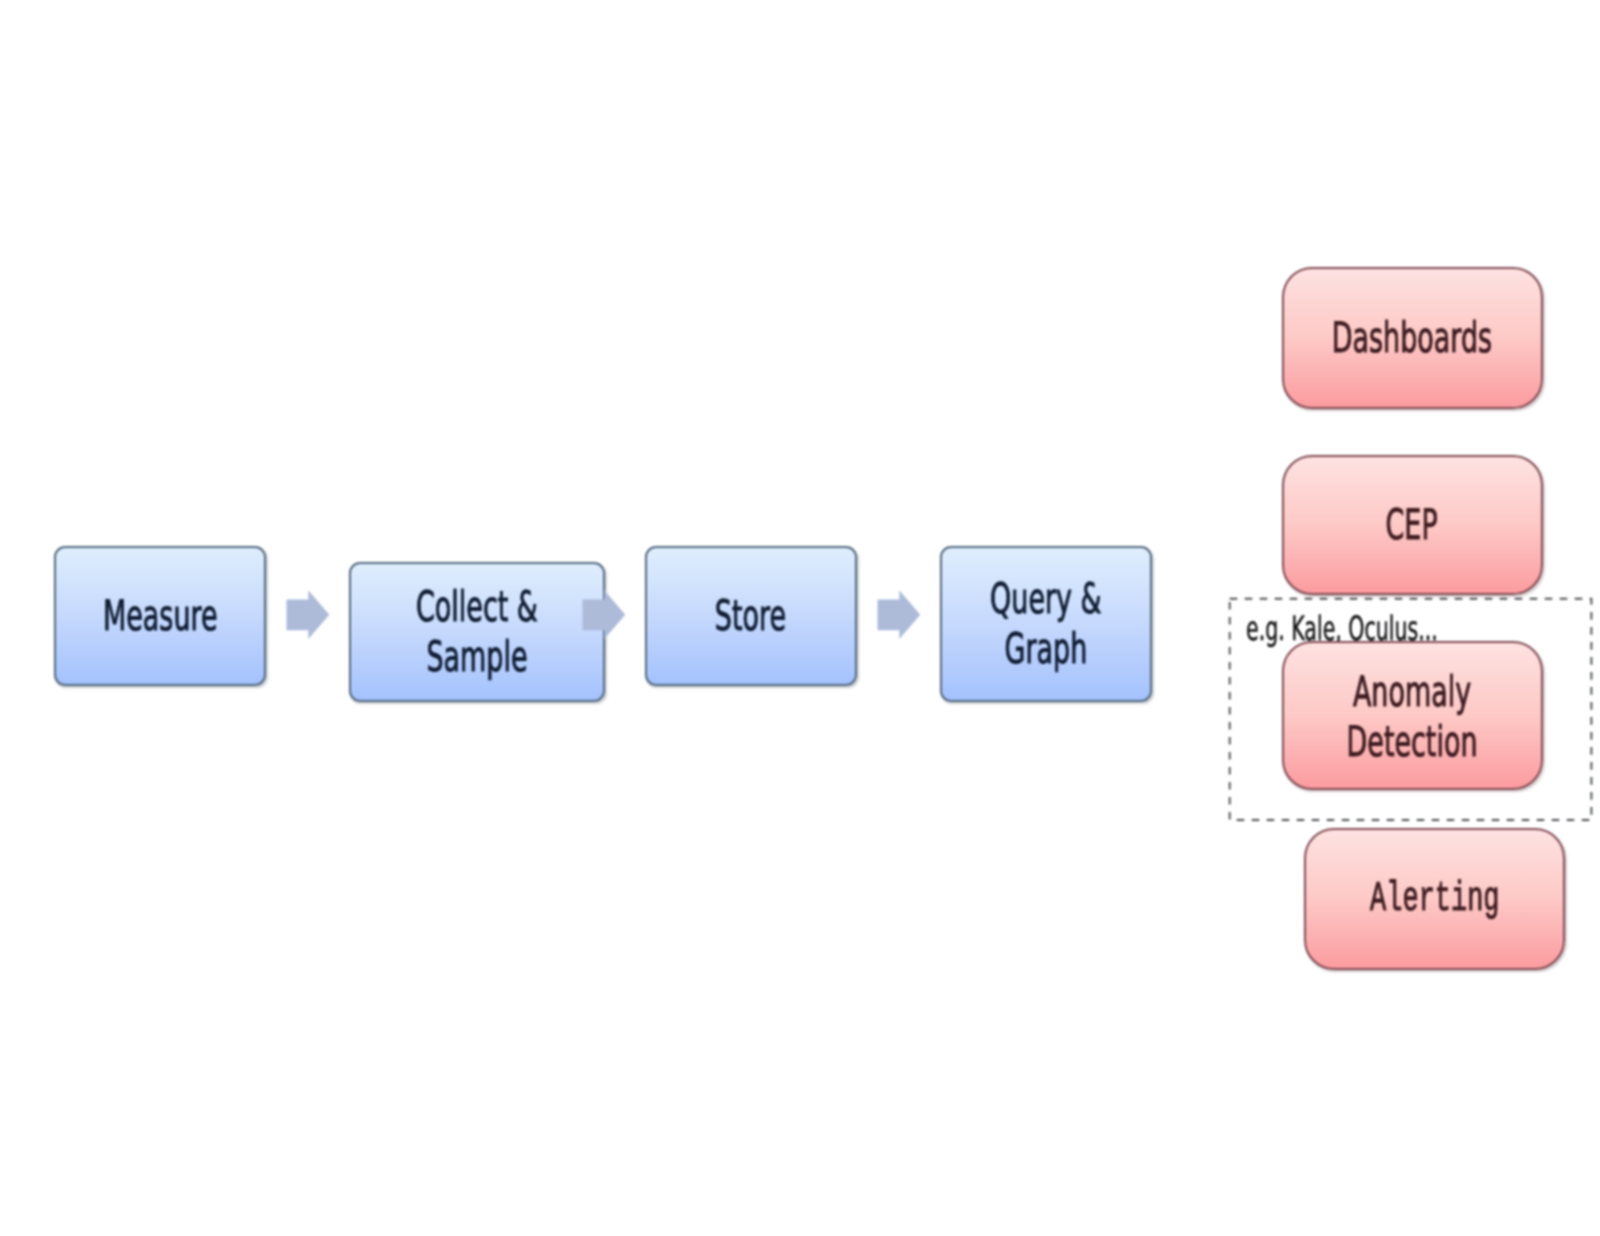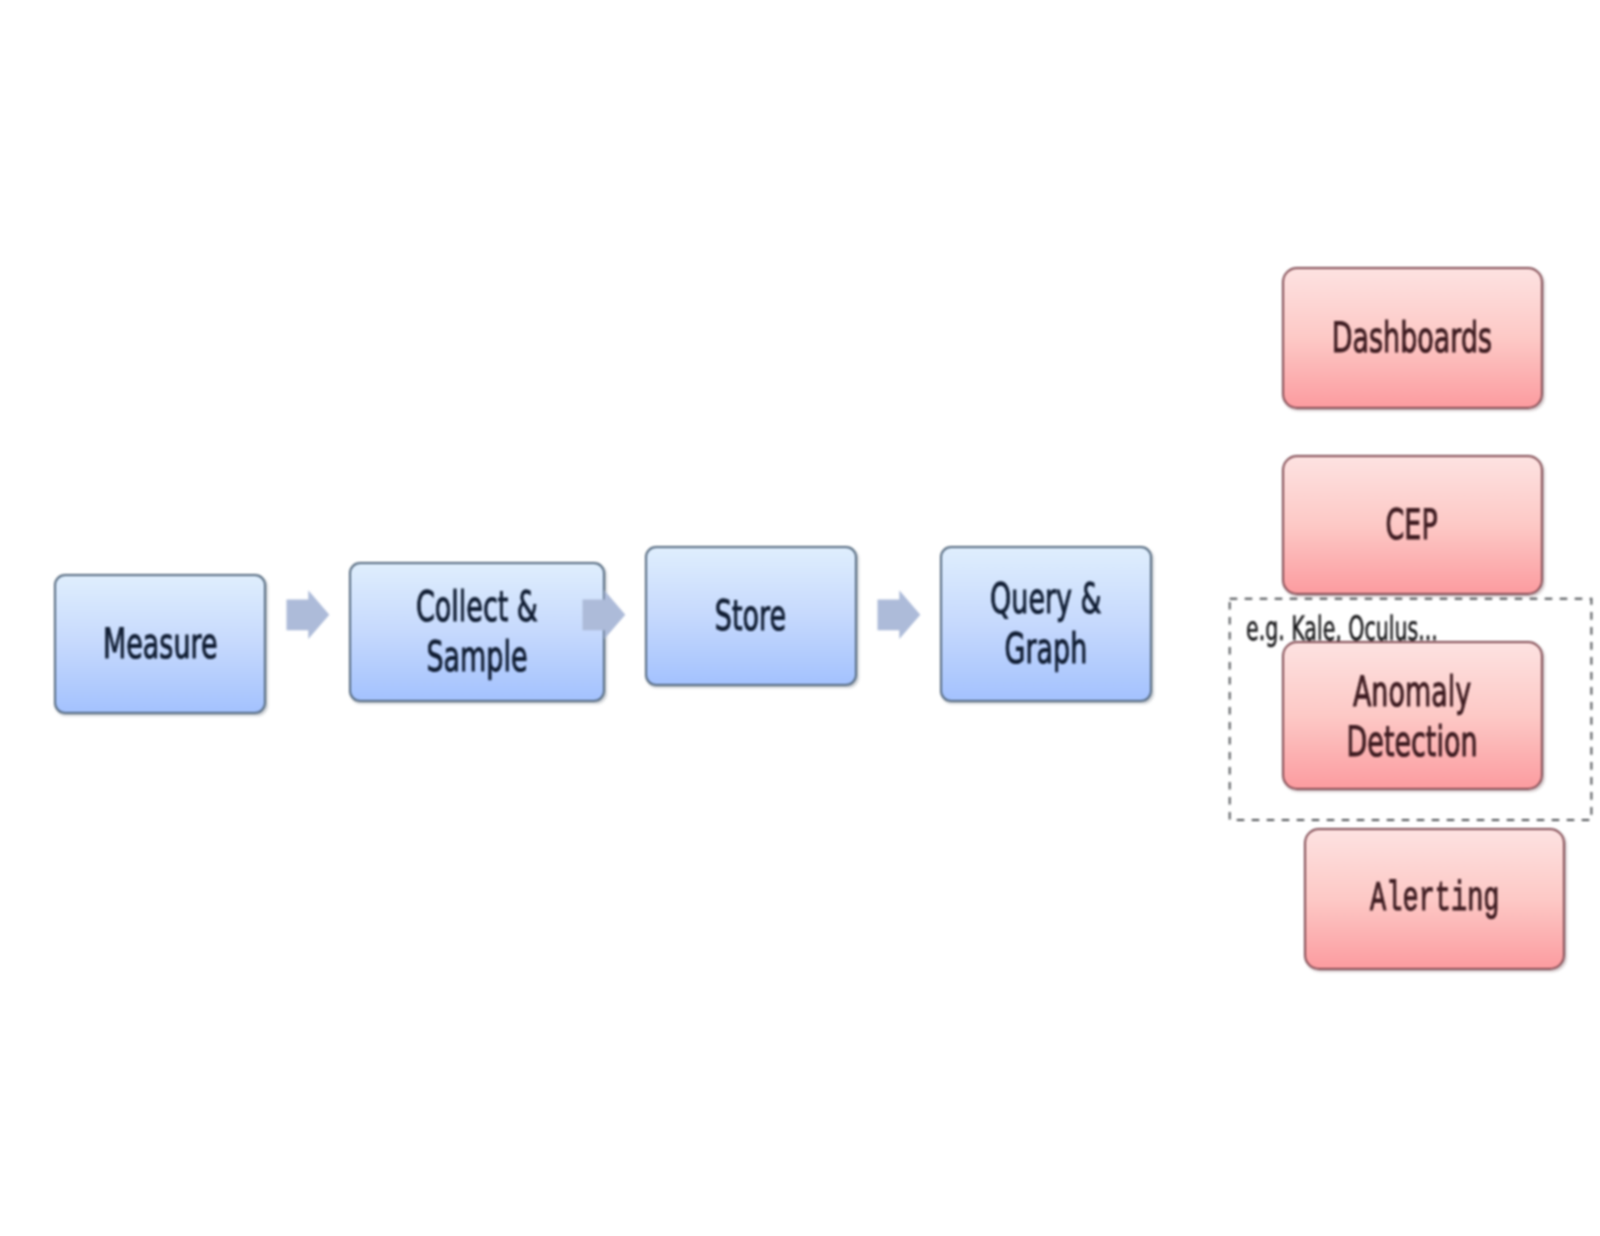--- a/index.html
+++ b/index.html
@@ -34,21 +34,21 @@
   }
   .node-blue {
     background: linear-gradient(to bottom, #dfeefd 0%, #c6d9fd 50%, #a4c2fe 100%);
     border: 2px solid #53687e;
     border-radius: 11px;
     box-shadow: 1.5px 2px 2px rgba(95,105,120,0.33);
   }
   .node-red {
     background: linear-gradient(to bottom, #fde2e1 0%, #fdc9c6 50%, #fc9ca0 100%);
     border: 2px solid #804a52;
-    border-radius: 15px;
+    border-radius: 30px;
     box-shadow: 1.5px 2px 2px rgba(120,92,96,0.33);
   }
   .label {
     display: block;
     line-height: 50px;
     white-space: pre-line;
     transform: scaleX(0.642) translateZ(0);
     transform-origin: center center;
     font-weight: 400;
     -webkit-text-stroke: 1px currentColor;
@@ -77,21 +77,21 @@
     -webkit-text-stroke: 0.55px currentColor;
     transform: scaleX(0.613) translateZ(0);
     transform-origin: left top;
   }
 </style>
 </head>
 <body>
 
 <div id="canvas">
 
-  <div class="node node-blue" style="left:53.5px; top:546px; width:212.5px; height:140px;margin-top:28px;">
+  <div class="node node-blue" style="left:53.5px; top:546px; width:212.5px; height:140px;">
     <span class="label label-blue">Measure</span>
   </div>
 
   <div class="node node-blue" style="left:349px; top:562px; width:256px; height:140px;">
     <span class="label label-blue">Collect &amp;
 Sample</span>
   </div>
 
   <div class="node node-blue" style="left:644.5px; top:546px; width:212px; height:140px;">
     <span class="label label-blue">Store</span>

